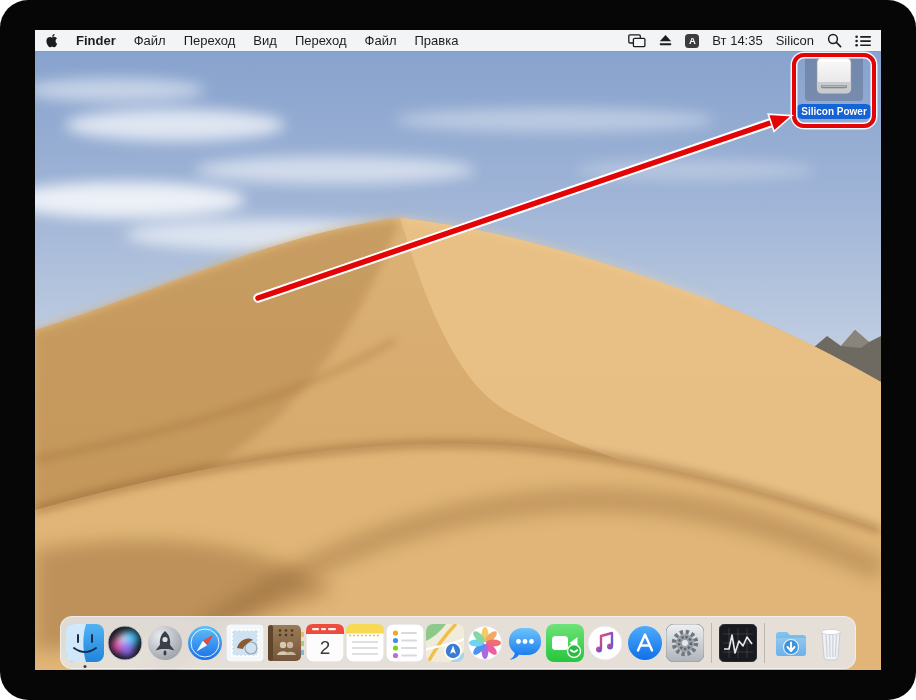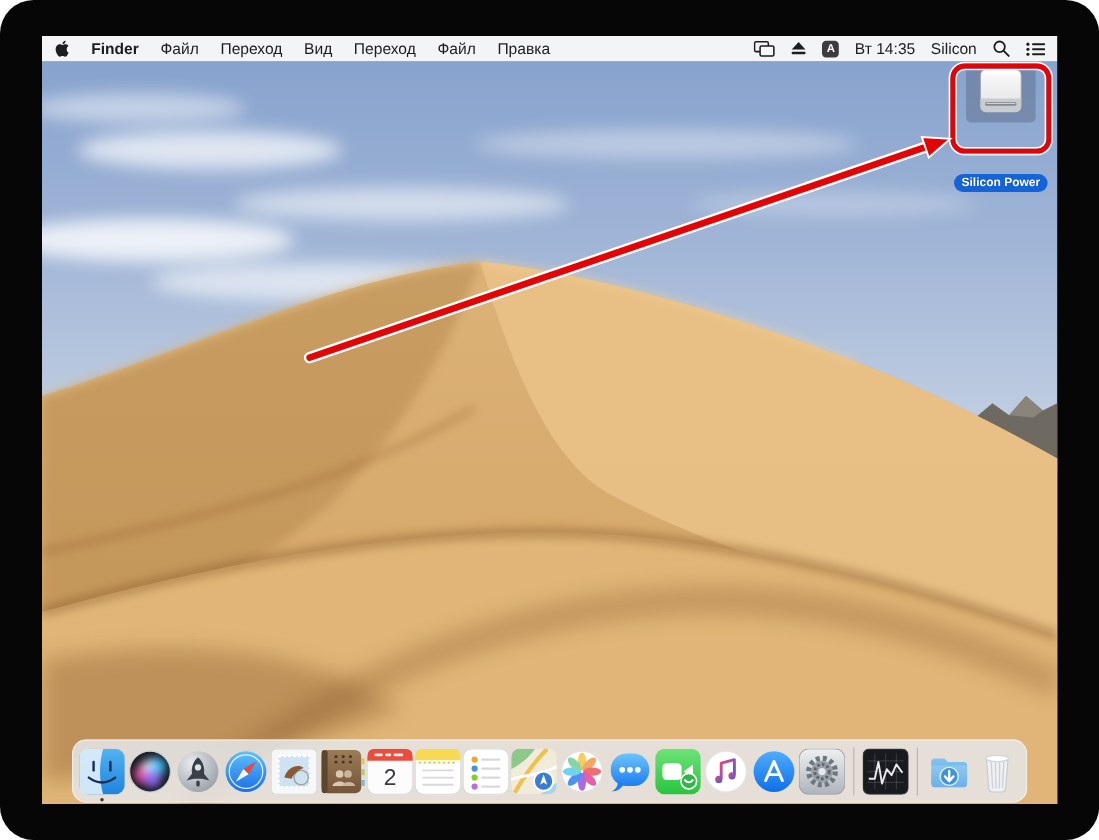--- a/index.html
+++ b/index.html
@@ -33,21 +33,21 @@
   .mb-app{font-weight:700;}
   .mb-left svg,.mb-right svg{display:block;}
   .kb-badge{
     width:14px;height:14px;background:#3c3c3e;border-radius:3.5px;
     color:#fff;font-size:9.5px;font-weight:700;display:flex;
     align-items:center;justify-content:center;line-height:1;
   }
   
   .desk-icon{
     position:absolute;left:761px;top:24px;width:76px;
-    display:flex;flex-direction:column;align-items:center;gap:40px;
+    display:flex;flex-direction:column;align-items:center;
   }
   .desk-icon .sel{
     background:rgba(62,72,96,.30);border-radius:4px;
     padding:3px 7px 2px 7px;
   }
   .desk-icon .lbl{
     margin-top:3px;background:#1464d8;color:#fff;
     font-size:10px;font-weight:700;line-height:13px;
     padding:1px 6px;border-radius:8px;white-space:nowrap;
     text-shadow:0 0 1px rgba(0,0,0,.3);

